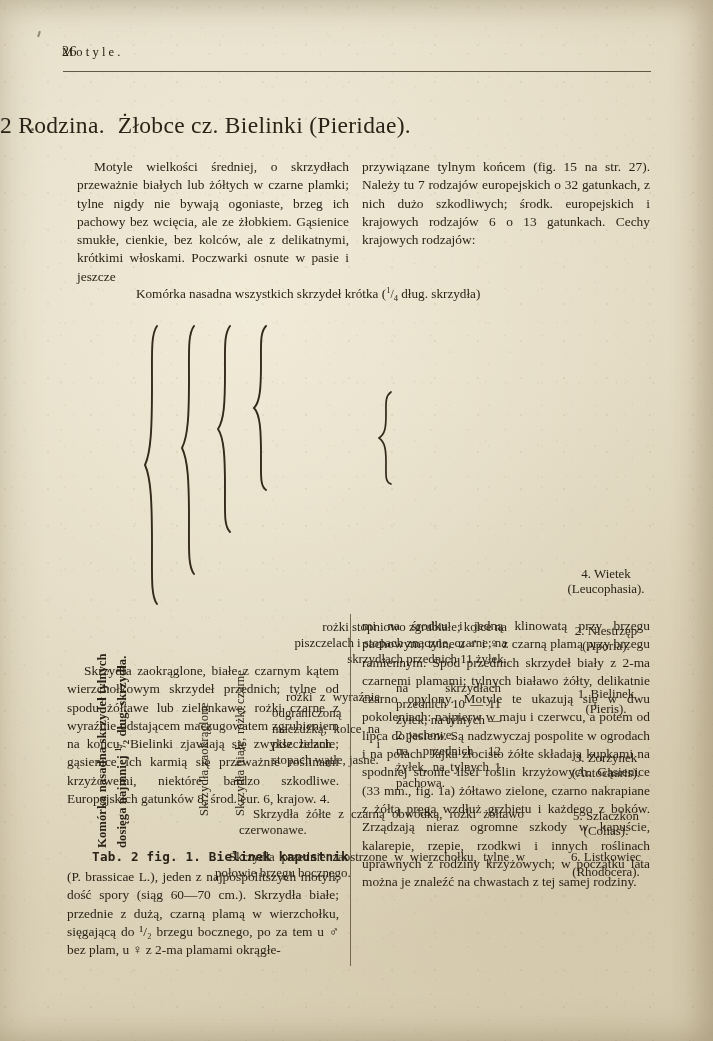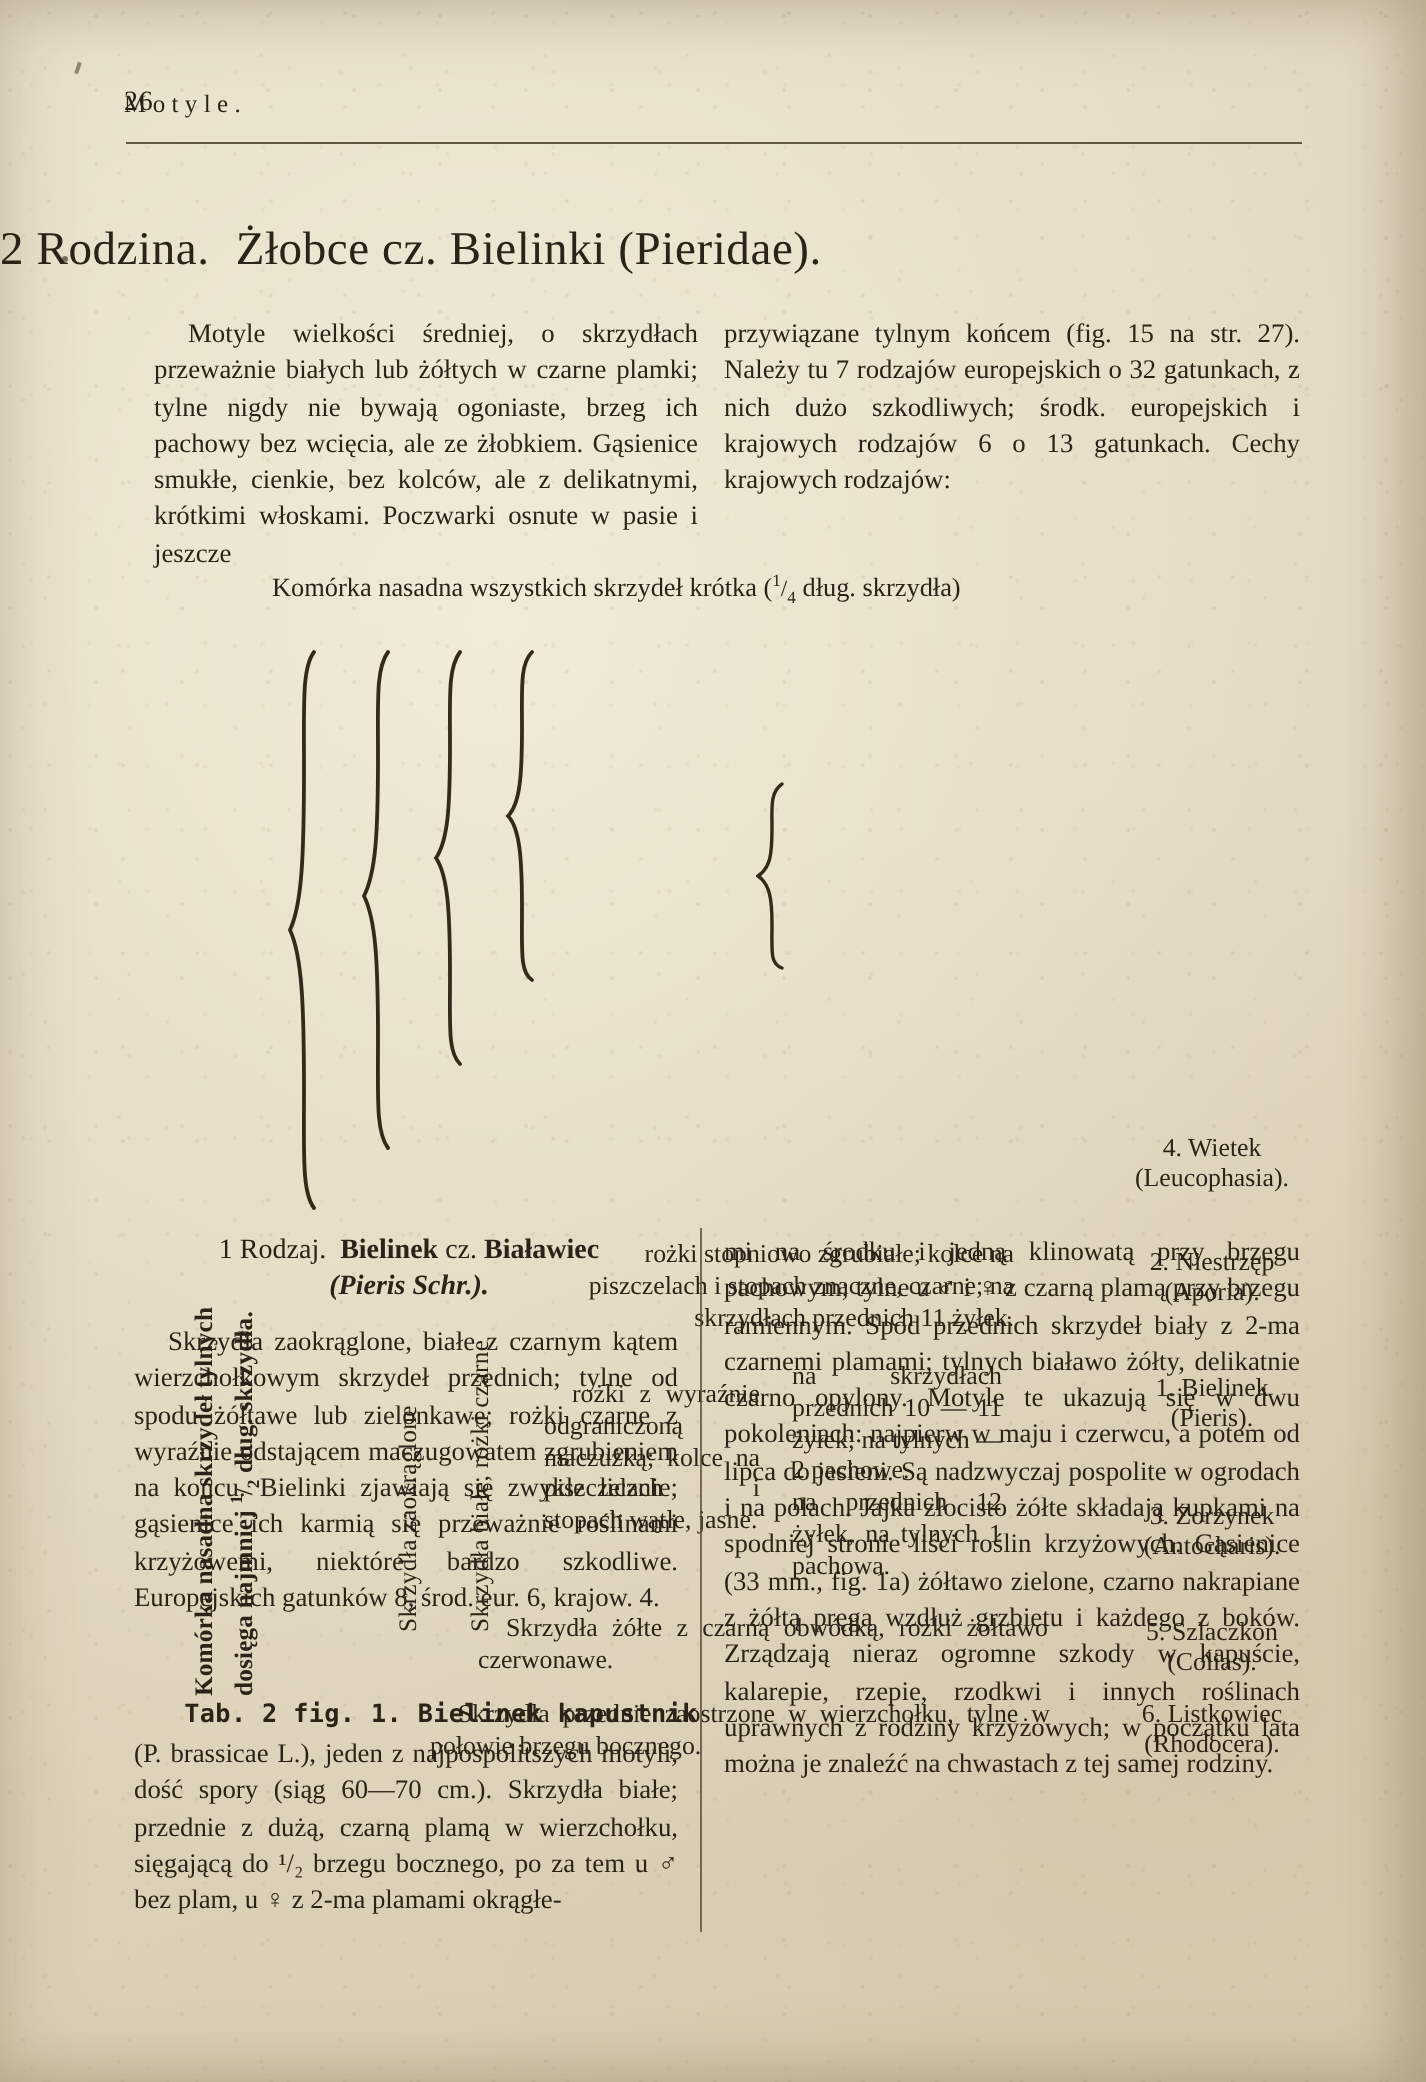--- a/index.html
+++ b/index.html
@@ -316,27 +316,20 @@
       <span class="nm">Szlaczkoń</span>
       <span class="syn">(Colias).</span>
     </div>
     <div class="genus" id="g-6">
       <span>6.</span>
       <span class="nm">Listkowiec</span>
       <span class="syn">(Rhodocera).</span>
     </div>
   </div>
 
-  <div class="genhead">
-    <span>1 Rodzaj.</span>
-    &nbsp;<span class="b">Bielinek</span>
-    <span>cz.</span>
-    <span class="b">Białawiec</span><br>
-    <span class="it">(Pieris Schr.).</span>
-  </div>
 
   <div class="coldiv"></div>
 
   <div class="bodycol" id="body-left">
     <p class="ind">Skrzydła zaokrąglone, białe z czarnym kątem wierzchołkowym skrzydeł przednich; tylne od spodu żółtawe lub zielonkawe; rożki czarne z wyraźnie odstającem maczugowatem zgrubieniem na końcu. Bielinki zjawiają się zwykle licznie; gąsienice ich karmią się przeważnie roślinami krzyżowemi, niektóre bardzo szkodliwe. Europejskich gatunków 8, środ. eur. 6, krajow. 4.</p>
   </div>
 
   <div class="tabline">Tab. 2 fig. 1.   Bielinek kapustnik</div>
 
   <div class="bodycol" id="body-left-2">

